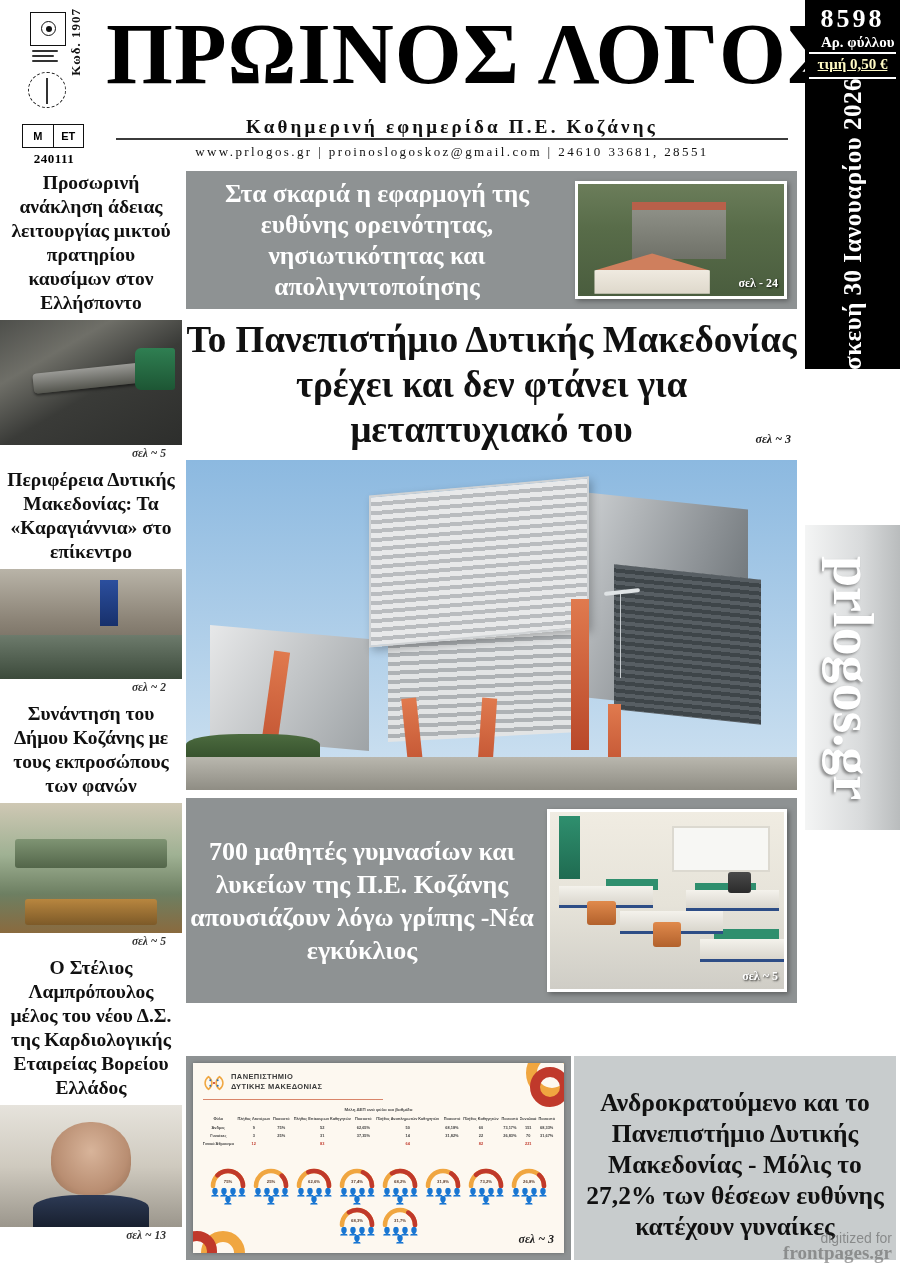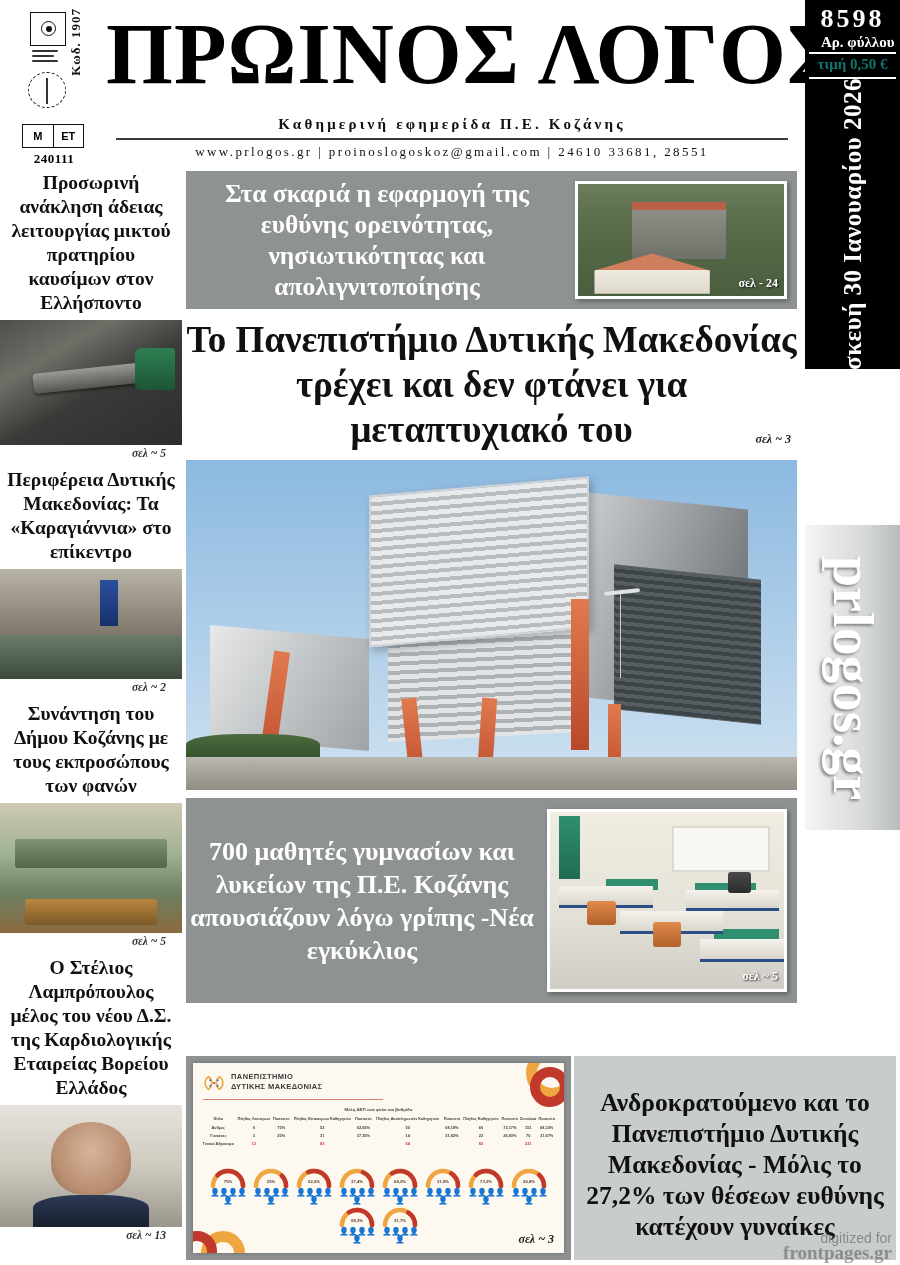--- a/index.html
+++ b/index.html
@@ -58,42 +58,42 @@
   }
 
   .title-main {
     position:absolute; left:106px; top:4px; width:692px;
     text-align:center; font-size:86px; line-height:100px; font-weight:bold;
     font-family:"Liberation Serif", serif; letter-spacing:1px; color:#000;
     white-space:nowrap;
   }
   .tagline {
     position:absolute; left:106px; top:116px; width:692px; text-align:center;
-    font-size:15px; font-weight:bold; letter-spacing:3.2px; color:#111;
+    font-size:19px; font-weight:bold; letter-spacing:3.2px; color:#111;
   }
   .rule-hd { position:absolute; left:116px; top:138px; width:672px; height:2px; background:#3b3b3b; }
   .contact {
     position:absolute; left:106px; top:144px; width:692px; text-align:center;
     font-size:13px; letter-spacing:2.4px; color:#111; font-weight:500;
   }
 
   
   .rail { position:absolute; right:0; top:0; width:95px; height:369px; background:#000; }
   .rail-issue {
     position:absolute; left:0; top:4px; width:95px; text-align:center;
     color:#fff; font-size:26px; font-weight:bold; letter-spacing:3px;
   }
   .rail-issue-lbl {
     position:absolute; left:16px; top:34px; width:95px; text-align:left;
     color:#fff; font-size:15px; font-weight:bold;
   }
   .rail-sep1 { position:absolute; left:4px; top:52px; width:87px; height:2px; background:#fff; }
   .rail-price {
     position:absolute; left:0; top:56px; width:95px; text-align:center;
-    color:#0f766e; font-size:15px; font-weight:bold;
+    color:#fef9c3; font-size:15px; font-weight:bold;text-decoration:underline;
   }
   .rail-sep2 { position:absolute; left:4px; top:77px; width:87px; height:2px; background:#fff; }
   .rail-date-wrap {
     position:absolute; left:0; top:80px; width:95px; height:350px;
     display:flex; align-items:center; justify-content:center;
   }
   .rail-date {
     writing-mode:vertical-rl; transform:rotate(180deg);
     color:#fff; font-size:25px; font-weight:bold; letter-spacing:0.5px;
     white-space:nowrap;

